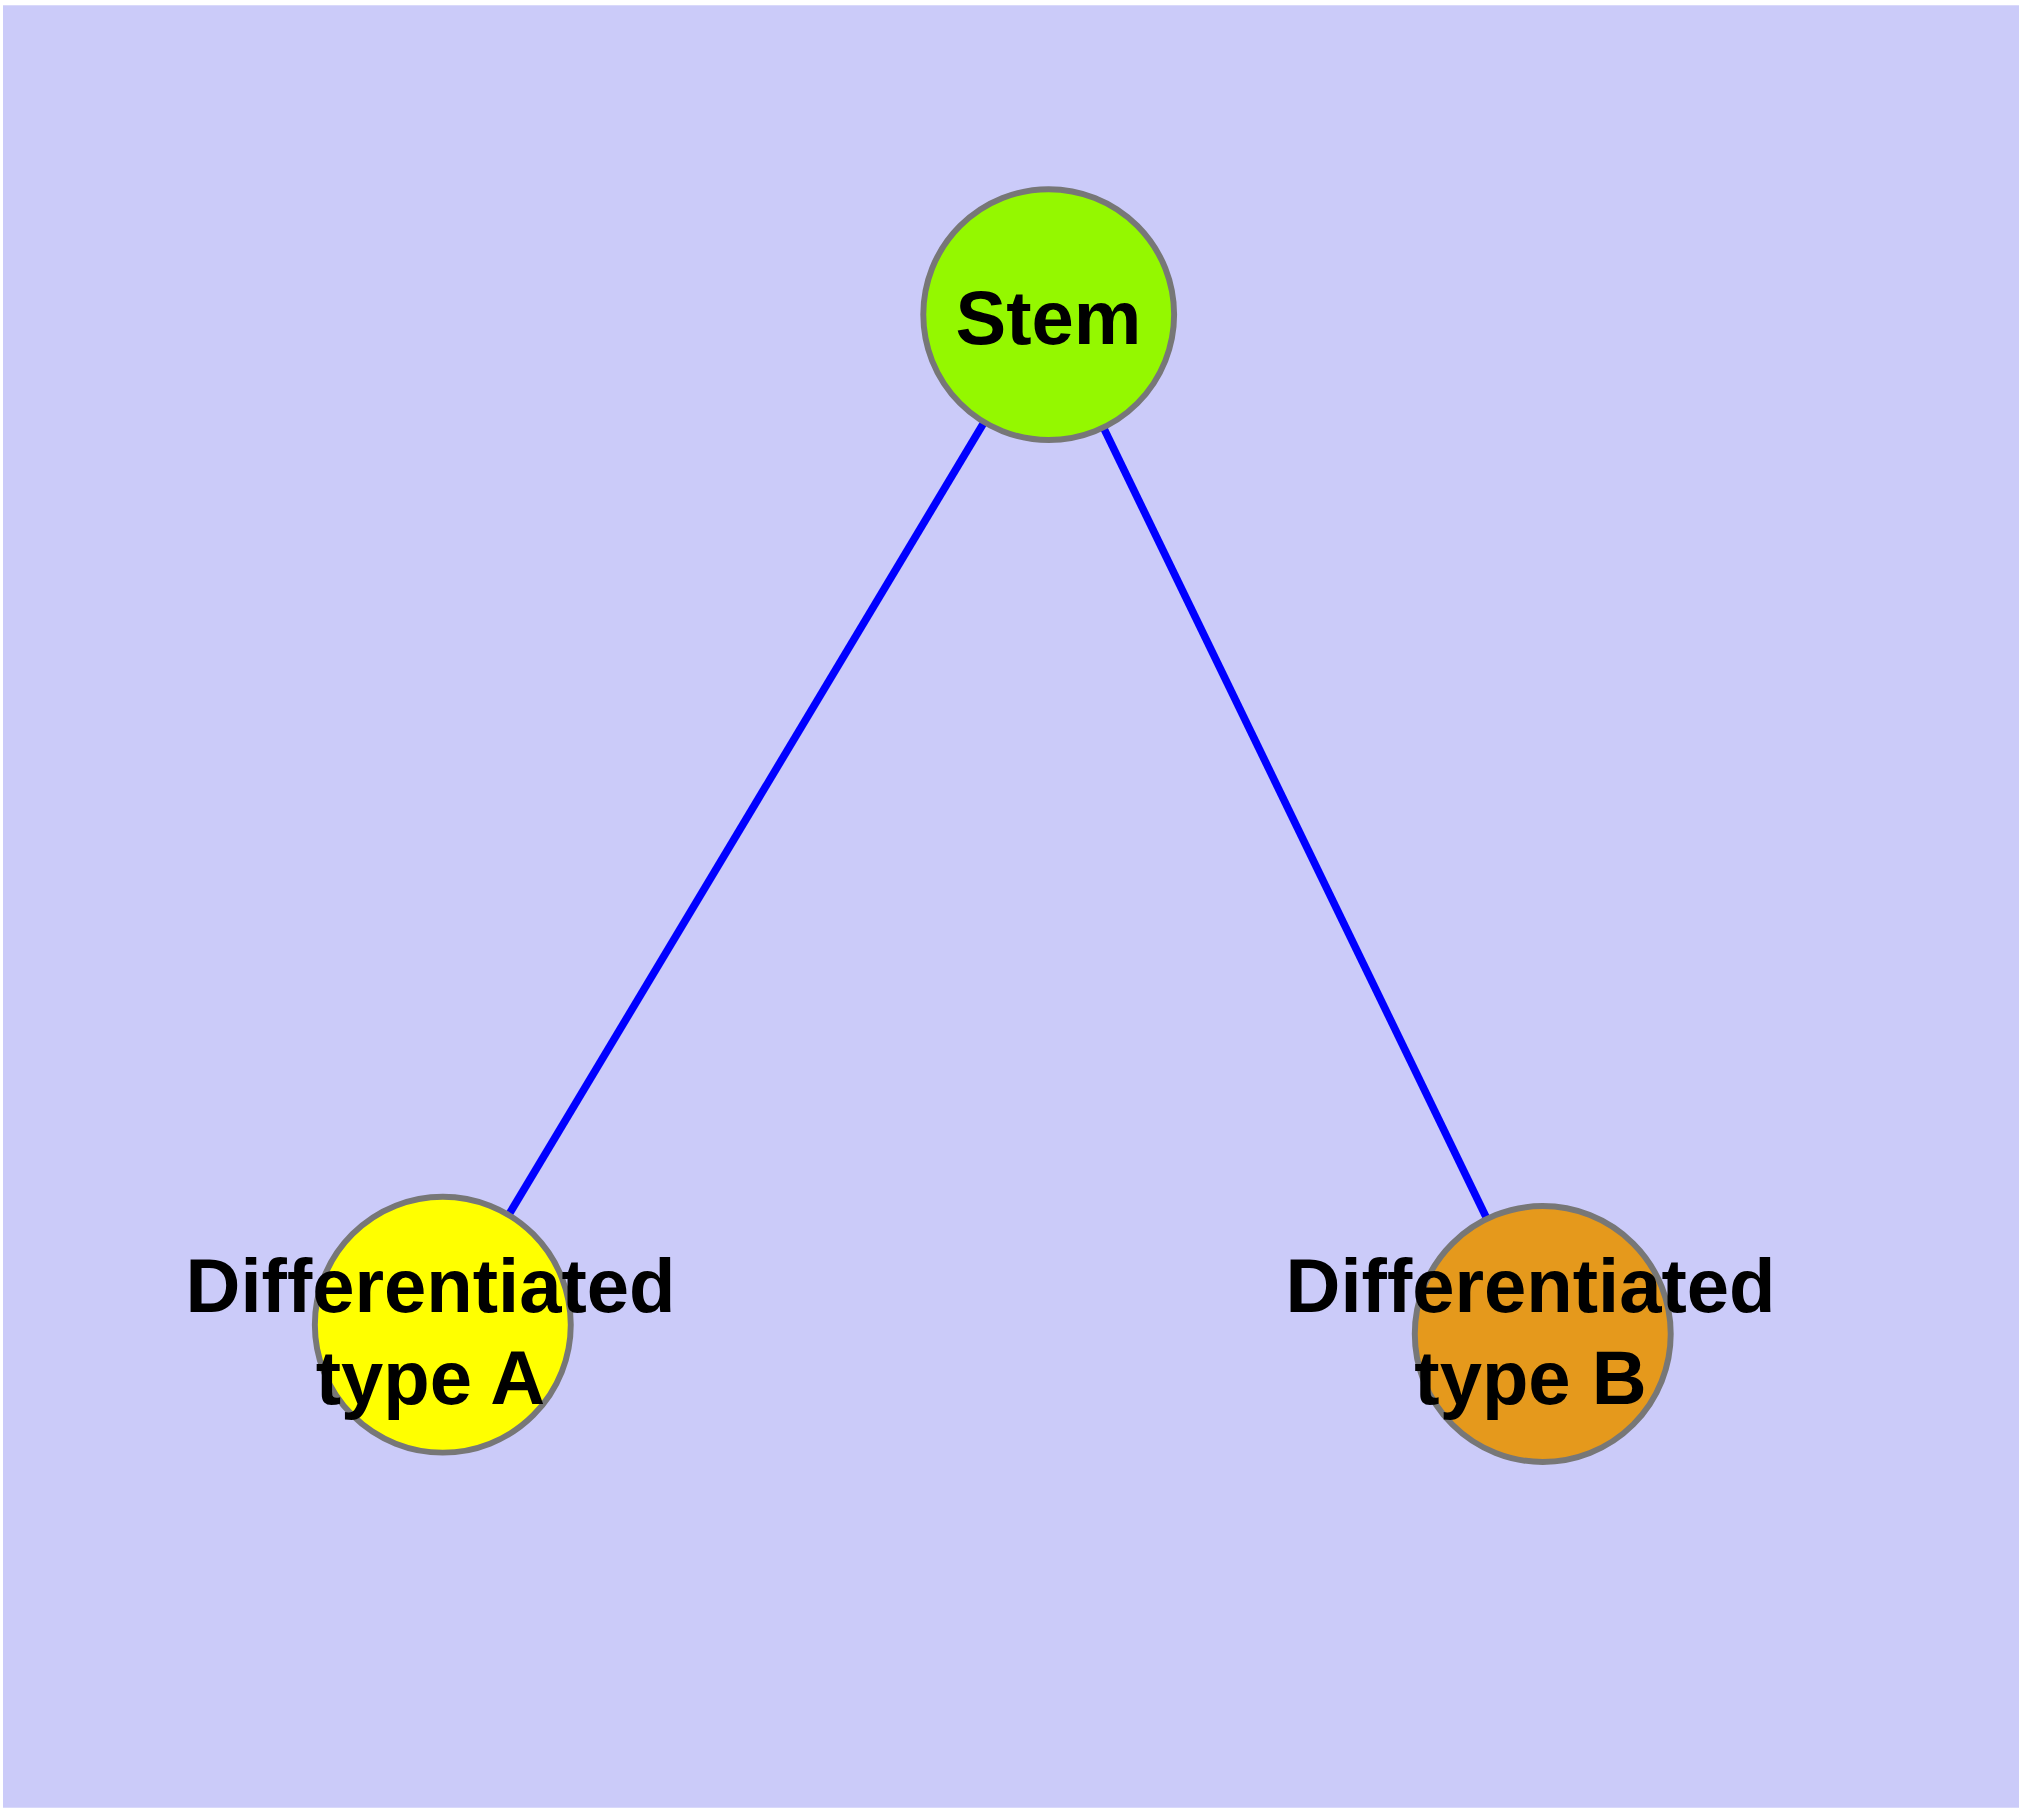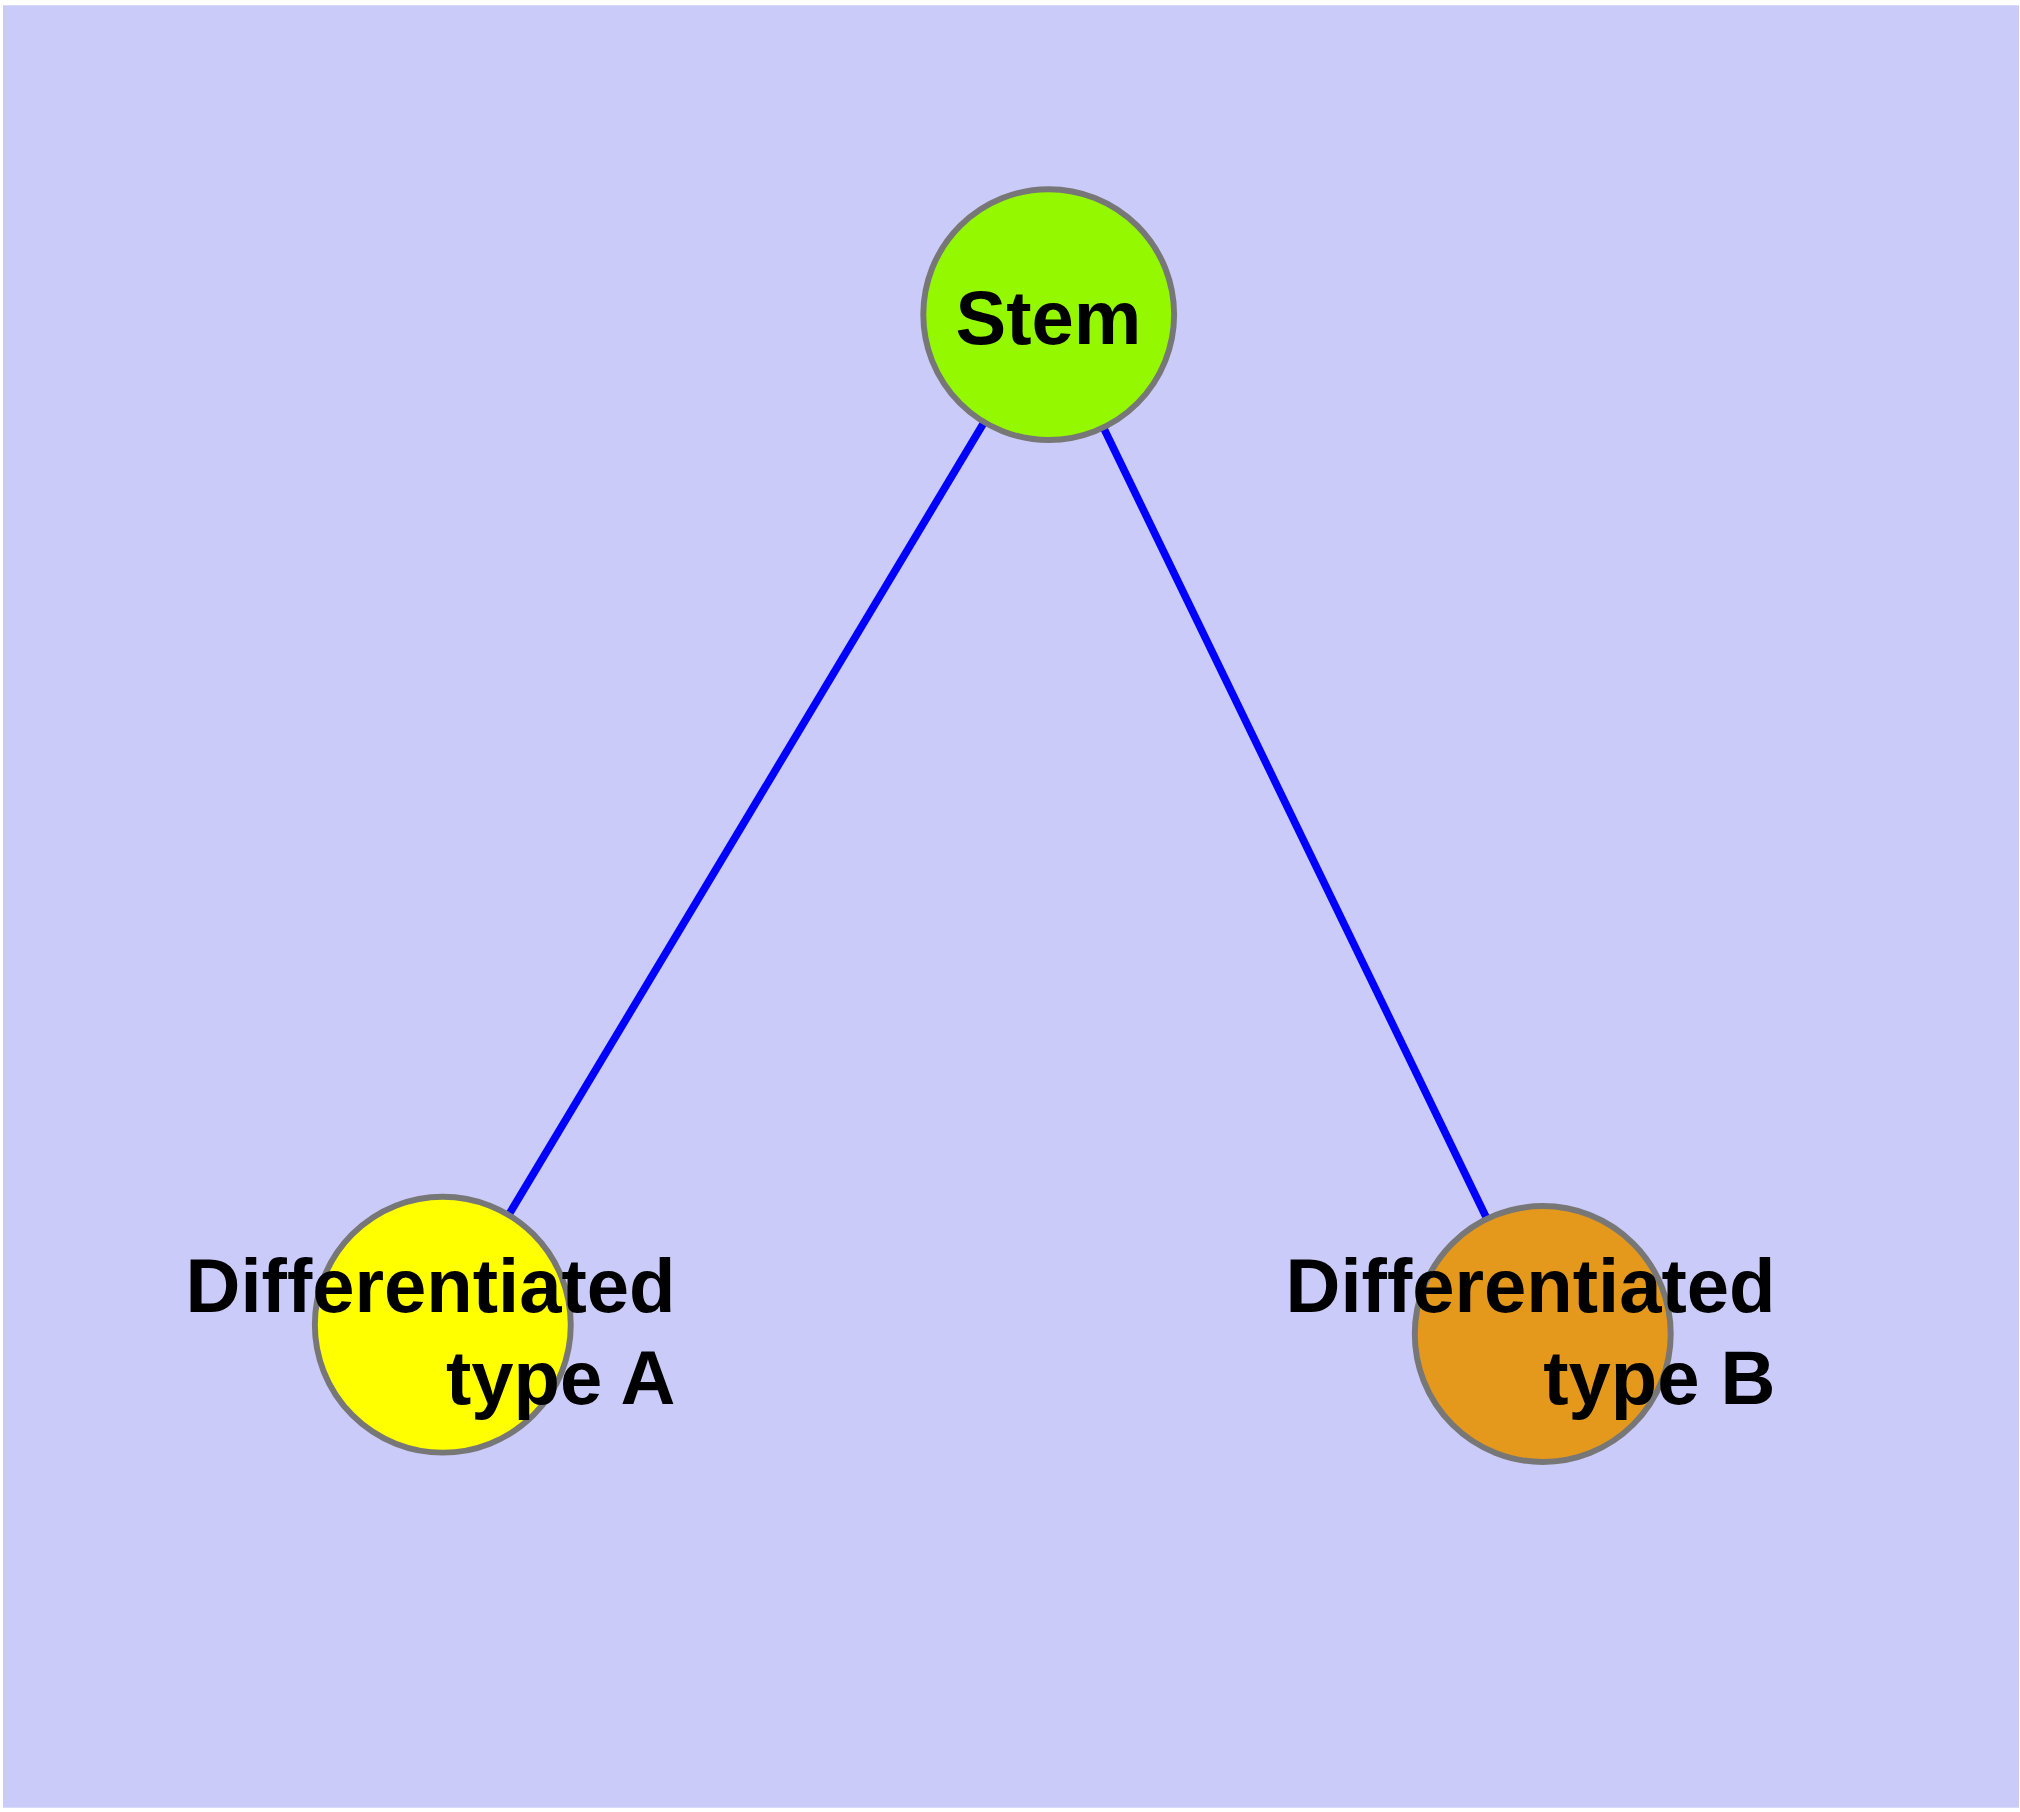--- a/index.html
+++ b/index.html
@@ -31,21 +31,21 @@
     height: 100%;
     display: block;
   }
   .node-label {
     position: absolute;
     transform: translate(-50%, -50%);
     color: #000000;
     font-weight: bold;
     font-size: 76px;
     line-height: 92px;
-    text-align: right;
+    text-align: center;
     white-space: pre-line;
     letter-spacing: 0px;
   }
 </style>
 </head>
 <body>
 
 <div class="stage">
   <div class="plot-area">
     <svg class="graph" viewBox="0 0 2379 2127">

